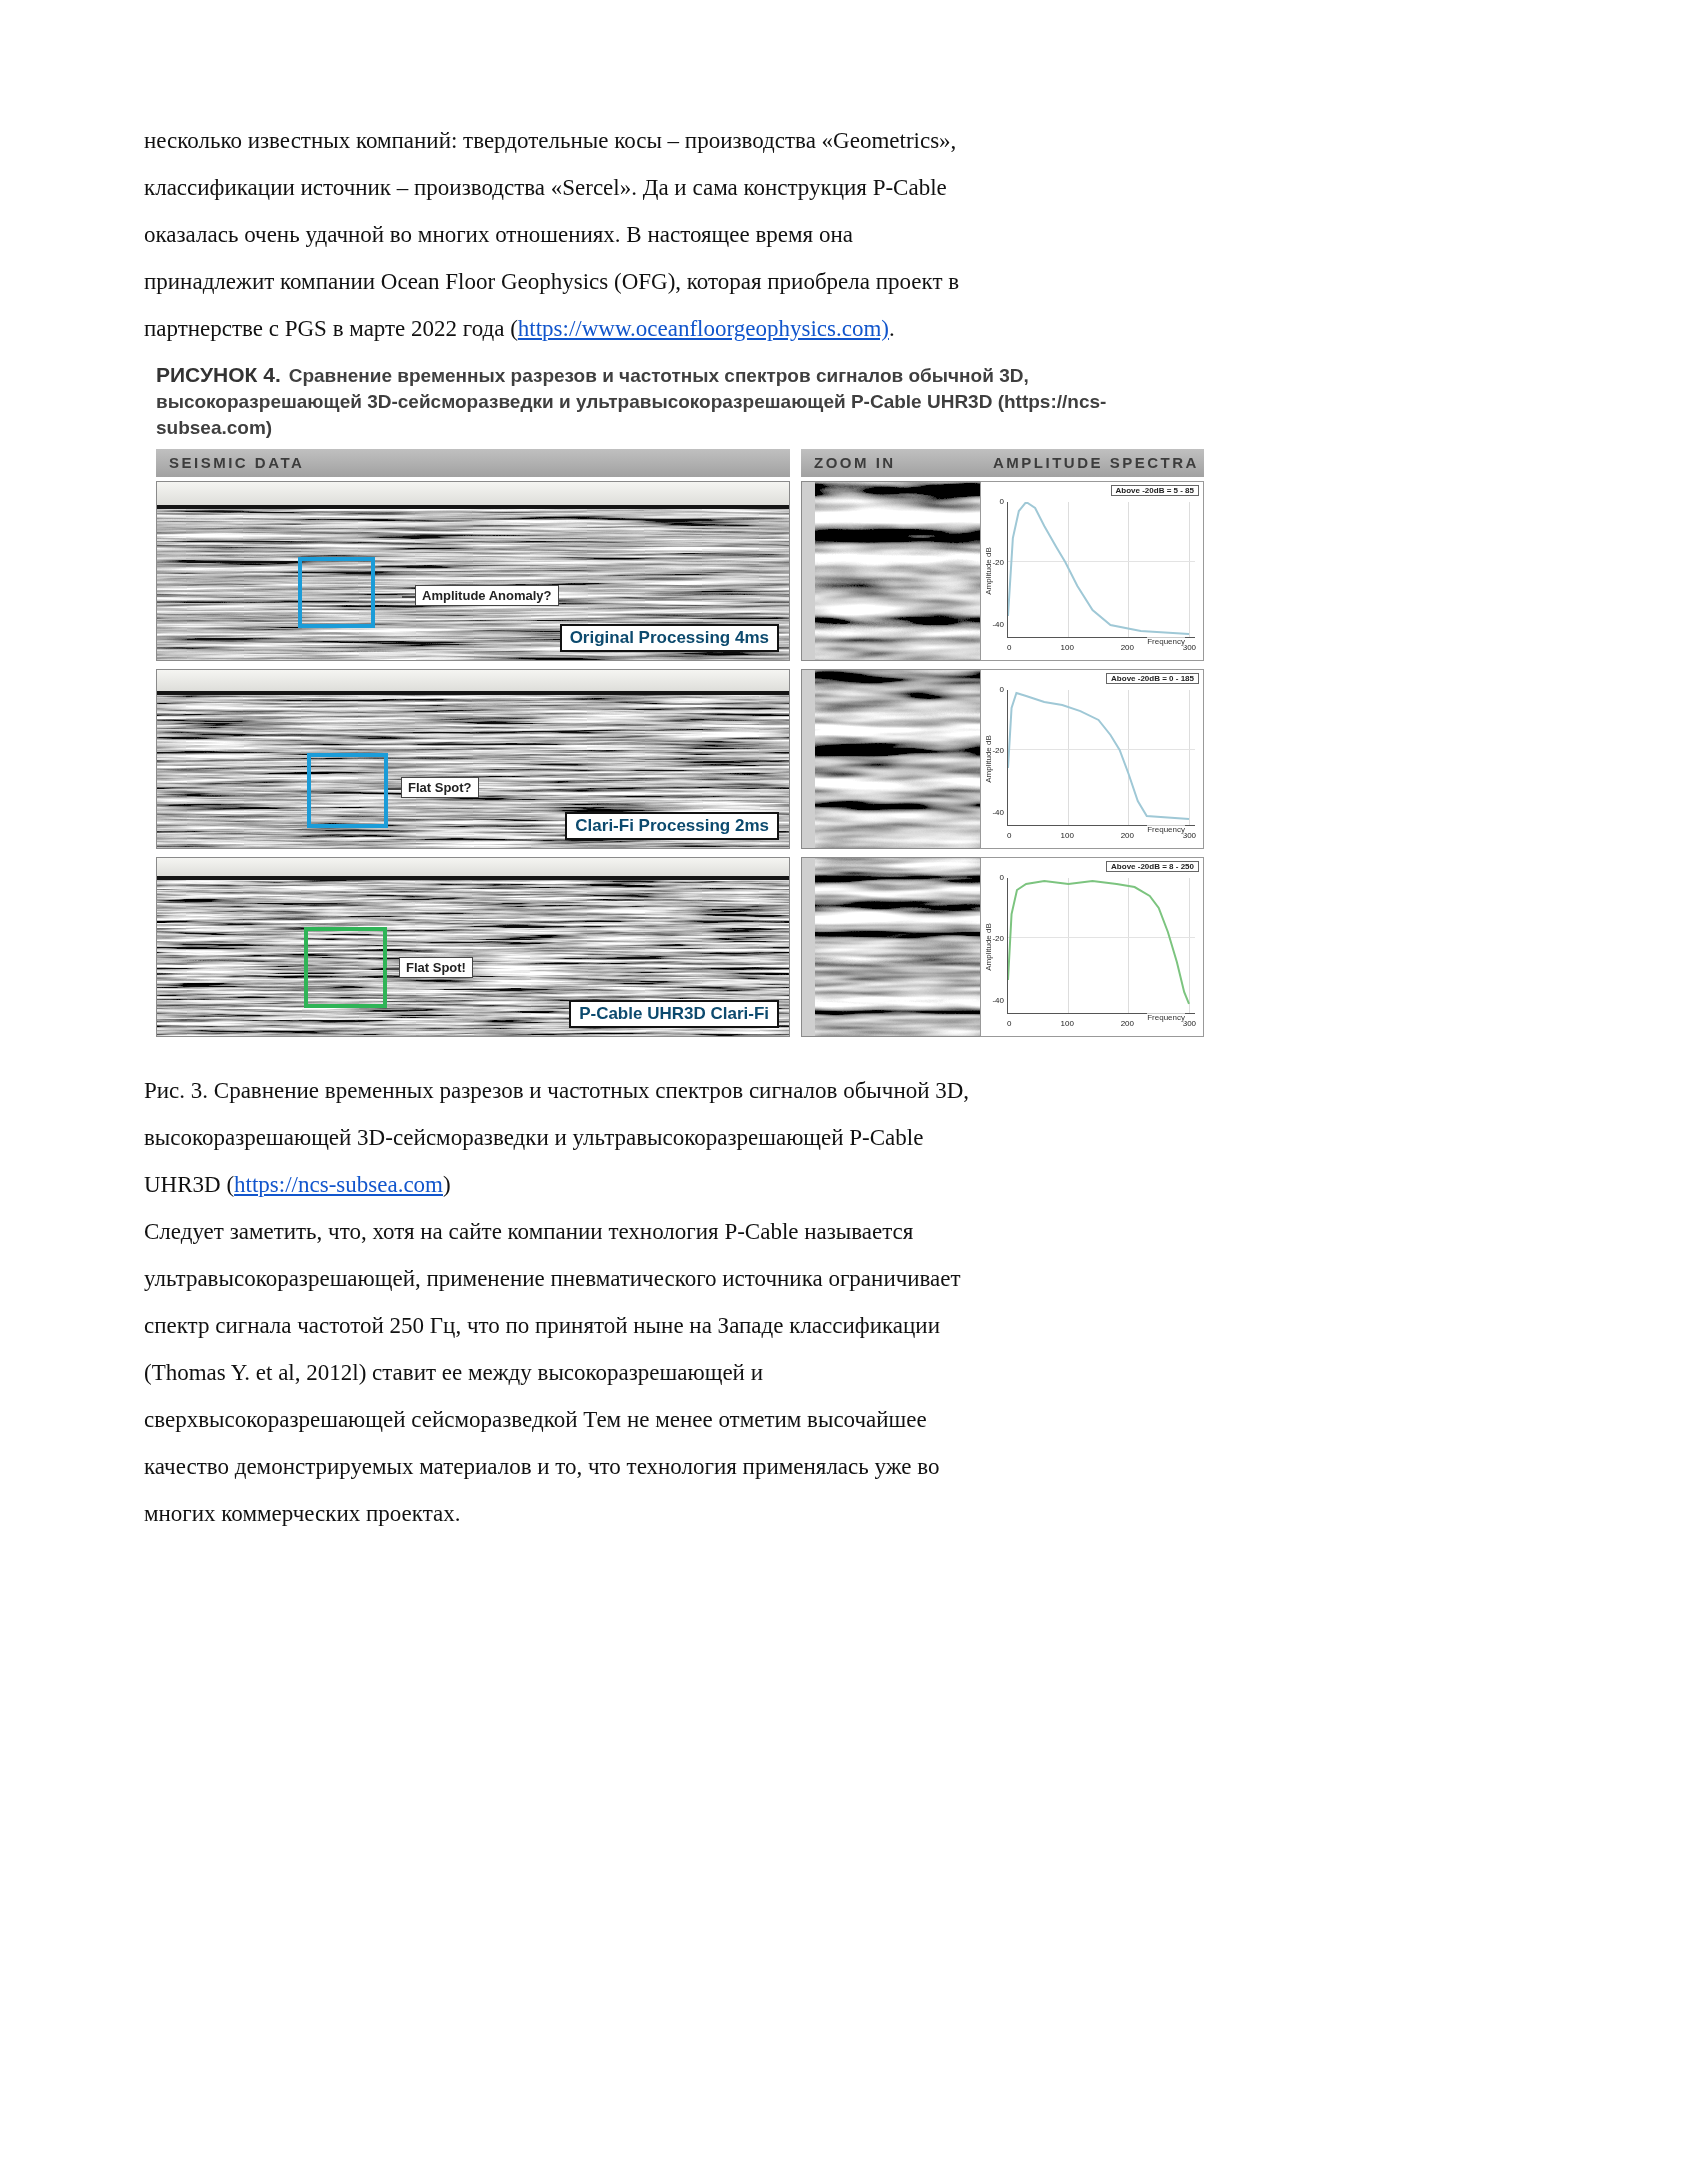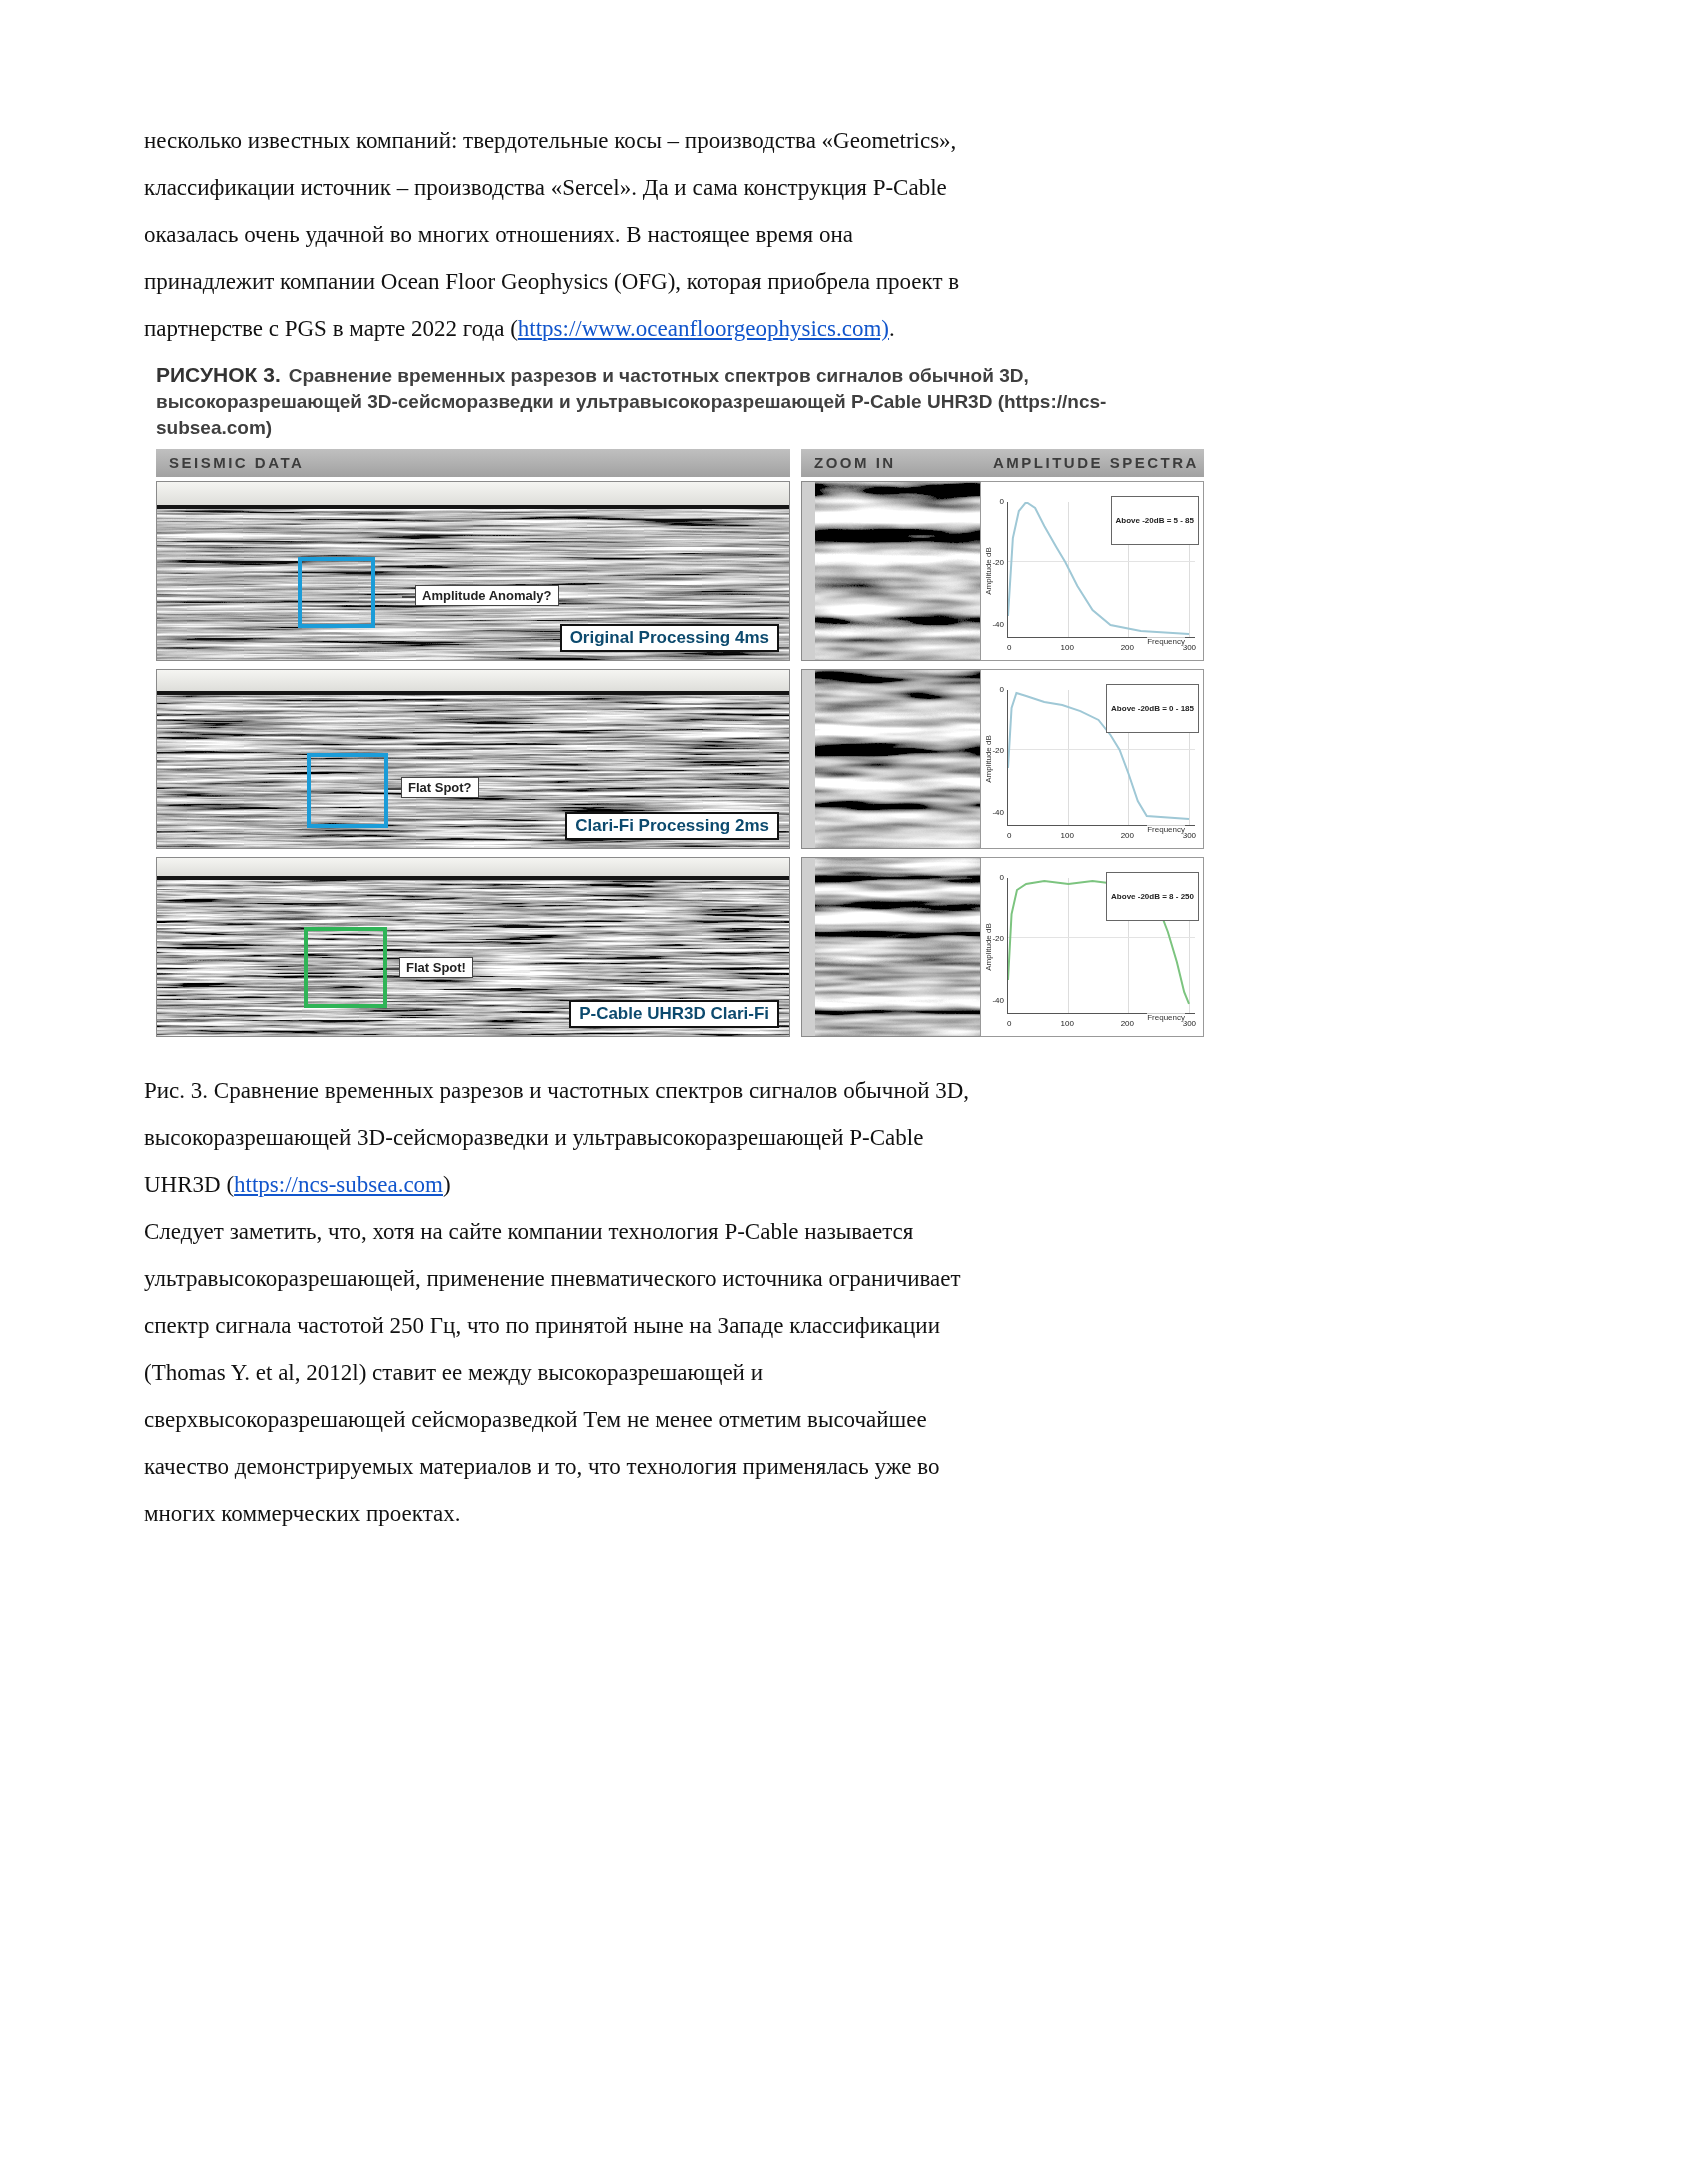--- a/index.html
+++ b/index.html
@@ -28,21 +28,21 @@
   .alabel::before{content:"";position:absolute;left:-14px;top:50%;width:14px;height:0;border-top:2px solid #444;}
   .plabel{position:absolute;right:10px;bottom:8px;background:#fff;border:2px solid #111;color:#0c4a6e;
           font:700 17px "Liberation Sans",sans-serif;padding:2px 8px;white-space:nowrap;}
   
   .spec{background:#fff;border:1px solid #999;}
   .spec-plot{position:absolute;left:26px;top:20px;right:8px;bottom:22px;border-left:1px solid #555;border-bottom:1px solid #555;}
   .spec-plot svg{position:absolute;left:0;top:0;width:100%;height:100%;}
   .gv{position:absolute;top:0;bottom:0;width:1px;background:#ddd;}
   .gh{position:absolute;left:0;right:0;height:1px;background:#e3e3e3;}
   .spec-legend{position:absolute;top:3px;right:4px;border:1px solid #666;background:#fff;
-               font:700 8px "Liberation Sans",sans-serif;padding:19px 4px;z-index:2;color:#222;margin-top:11px;}
+               font:700 8px "Liberation Sans",sans-serif;padding:0 4px;z-index:2;color:#222;}
   .spec-ylab{position:absolute;left:3px;top:50%;transform:translateY(-50%) rotate(180deg);writing-mode:vertical-rl;
              font:8px "Liberation Sans",sans-serif;color:#333;}
   .spec-yt{position:absolute;left:2px;width:21px;text-align:right;font:8px "Liberation Sans",sans-serif;color:#222;}
   .yt0{top:15px;} .yt1{top:76px;} .yt2{top:138px;}
   .spec-xticks{position:absolute;left:26px;right:8px;bottom:7px;height:10px;font:8px "Liberation Sans",sans-serif;color:#222;}
   .spec-xticks span{position:absolute;transform:translateX(-50%);}
   .spec-xticks span:first-child{transform:none;}
   .spec-xlab{position:absolute;right:18px;bottom:14px;font:8px "Liberation Sans",sans-serif;color:#333;background:rgba(255,255,255,.7);}
 </style>
 </head>
@@ -118,21 +118,21 @@
   <div class="para">
     <div class="tline">несколько известных компаний: твердотельные косы – производства «Geometrics»,</div>
     <div class="tline">классификации источник – производства «Sercel». Да и сама конструкция P-Cable</div>
     <div class="tline">оказалась очень удачной во многих отношениях. В настоящее время она</div>
     <div class="tline">принадлежит компании Ocean Floor Geophysics (OFG), которая приобрела проект в</div>
     <div class="tline"><span>партнерстве с PGS в марте 2022 года (</span><a class="link">https://www.oceanfloorgeophysics.com)</a><span>.</span></div>
   </div>
 
   <div class="figure">
     <div class="figcap-top">
-      <span class="figcap-label">РИСУНОК 3.</span><span>Сравнение временных разрезов и частотных спектров сигналов обычной 3D, высокоразрешающей 3D-сейсморазведки и ультравысокоразрешающей P-Cable UHR3D (https://ncs-subsea.com)</span>
+      <span class="figcap-label">РИСУНОК 4.</span><span>Сравнение временных разрезов и частотных спектров сигналов обычной 3D, высокоразрешающей 3D-сейсморазведки и ультравысокоразрешающей P-Cable UHR3D (https://ncs-subsea.com)</span>
     </div>
 
     <div class="figgrid">
 
       <div class="fh c-seis">SEISMIC DATA</div>
       <div class="fh c-zoom">ZOOM IN</div>
       <div class="fh c-spec">AMPLITUDE SPECTRA</div>
 
       <div class="panel c-seis r0">
         <svg class="tex" viewBox="0 0 638 180" width="632" height="178">

